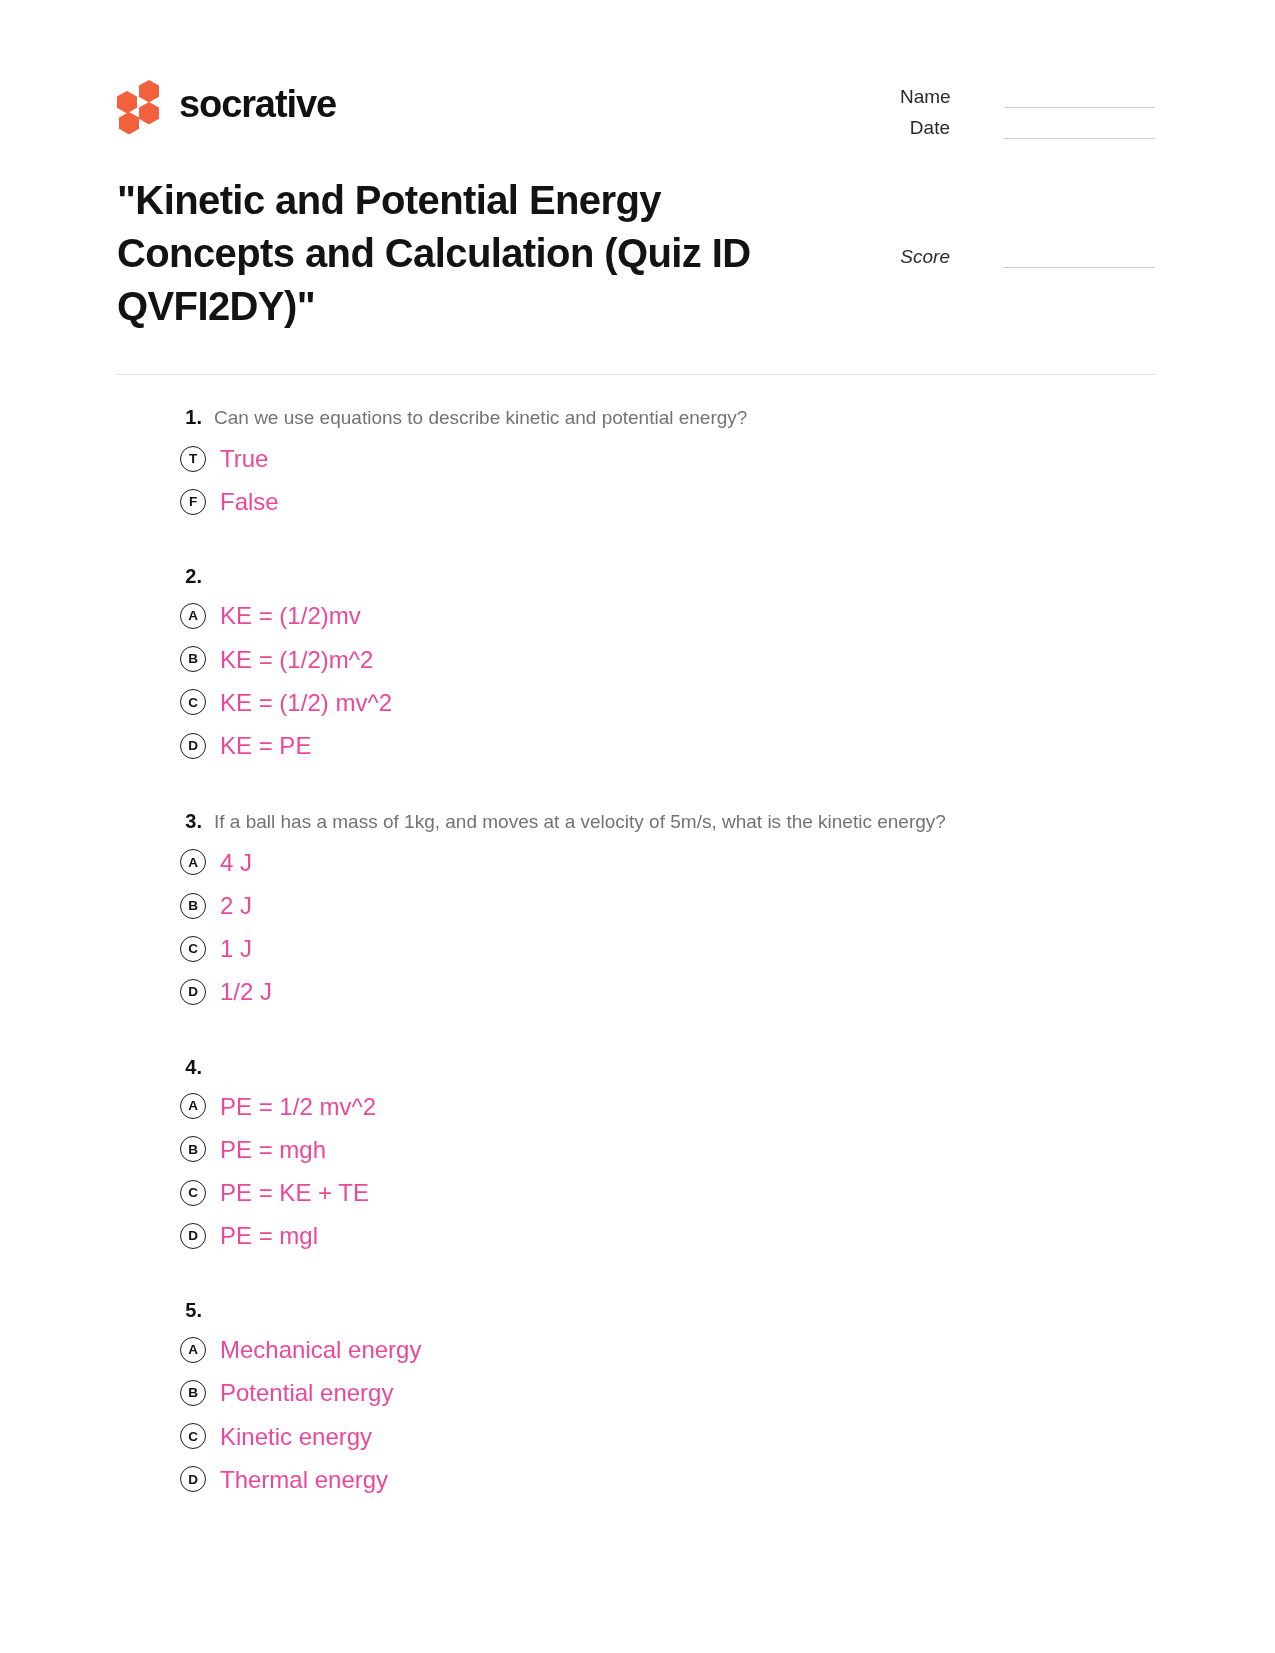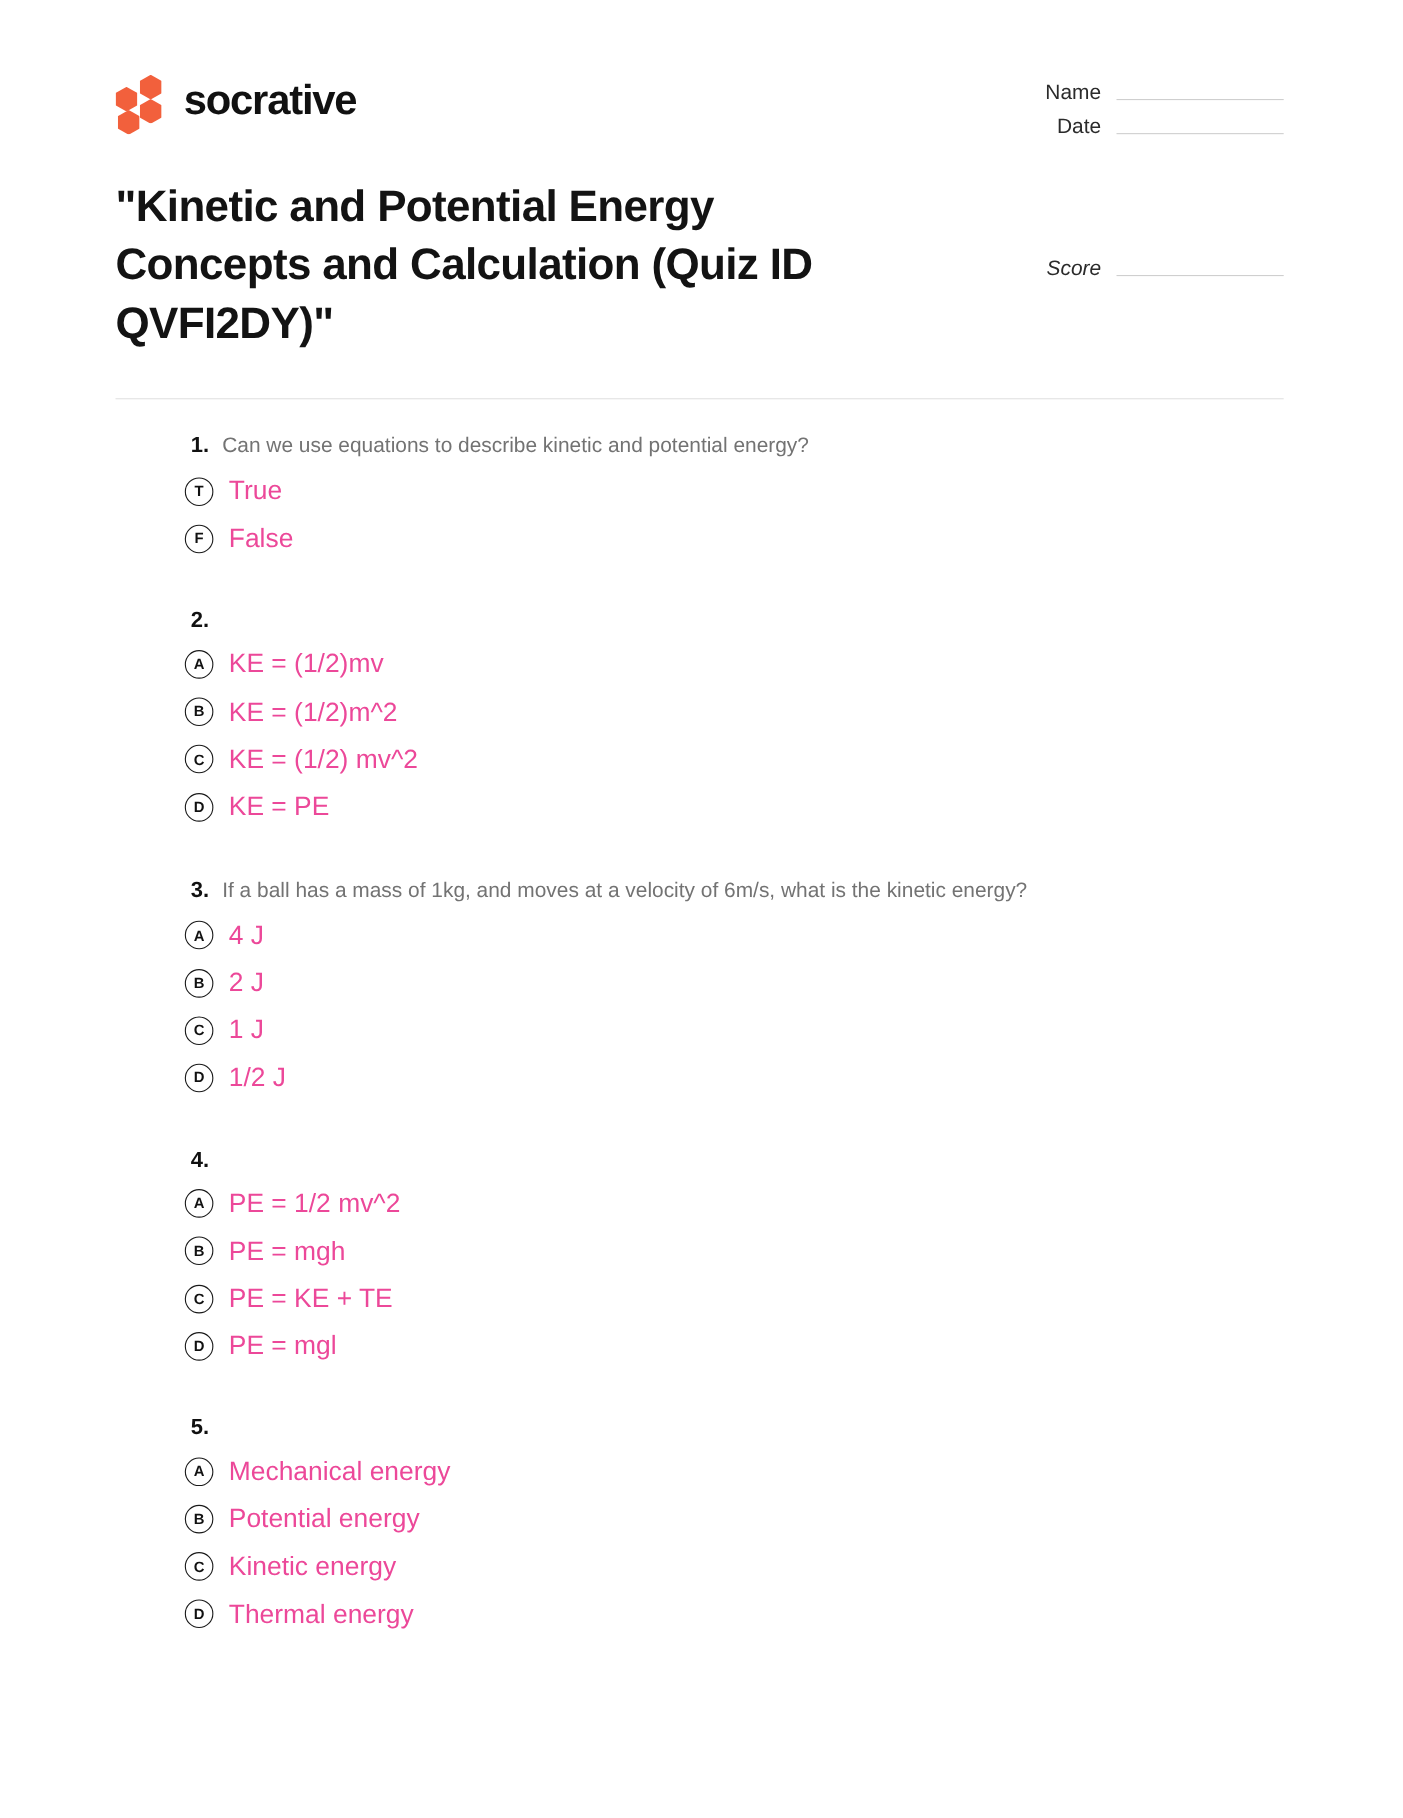--- a/index.html
+++ b/index.html
@@ -13,21 +13,21 @@
     height: 1653px;
     font-family: "Liberation Sans", sans-serif;
     color: #1a1a1a;
     position: relative;
     overflow: hidden;
   }
 
   .page {
     width: 1275px;
     height: 1653px;
-    padding: 0;
+    padding: 12px;
     position: relative;
   }
 
   
   .header {
     display: flex;
     align-items: flex-start;
     justify-content: space-between;
     padding: 62px 108px 0 105px;
   }
@@ -63,23 +63,24 @@
     color: #111111;
     line-height: 1;
   }
 
   .fields {
     width: 255px;
     padding-top: 12px;
   }
   .field-row {
     display: flex;
-    align-items: flex-start;
+    align-items: flex-end;
     justify-content: flex-end;
     margin-bottom: 9px;
+    gap: 39px;
   }
   .field-label {
     font-size: 19px;
     color: #2b2b2b;
     margin-right: 14px;
     white-space: nowrap;
   }
   .field-line {
     width: 152px;
     border-bottom: 1.5px solid #cfcfcf;
@@ -245,21 +246,21 @@
       </div>
       <div class="choice">
         <span class="bubble">D</span>
         <span class="choice-text">KE = PE</span>
       </div>
     </div>
 
     <div class="question">
       <div class="q-head">
         <span class="q-num">3.</span>
-        <span class="q-text">If a ball has a mass of 1kg, and moves at a velocity of 6m/s, what is the kinetic energy?</span>
+        <span class="q-text">If a ball has a mass of 1kg, and moves at a velocity of 5m/s, what is the kinetic energy?</span>
       </div>
       <div class="choice">
         <span class="bubble">A</span>
         <span class="choice-text">4 J</span>
       </div>
       <div class="choice">
         <span class="bubble">B</span>
         <span class="choice-text">2 J</span>
       </div>
       <div class="choice">

